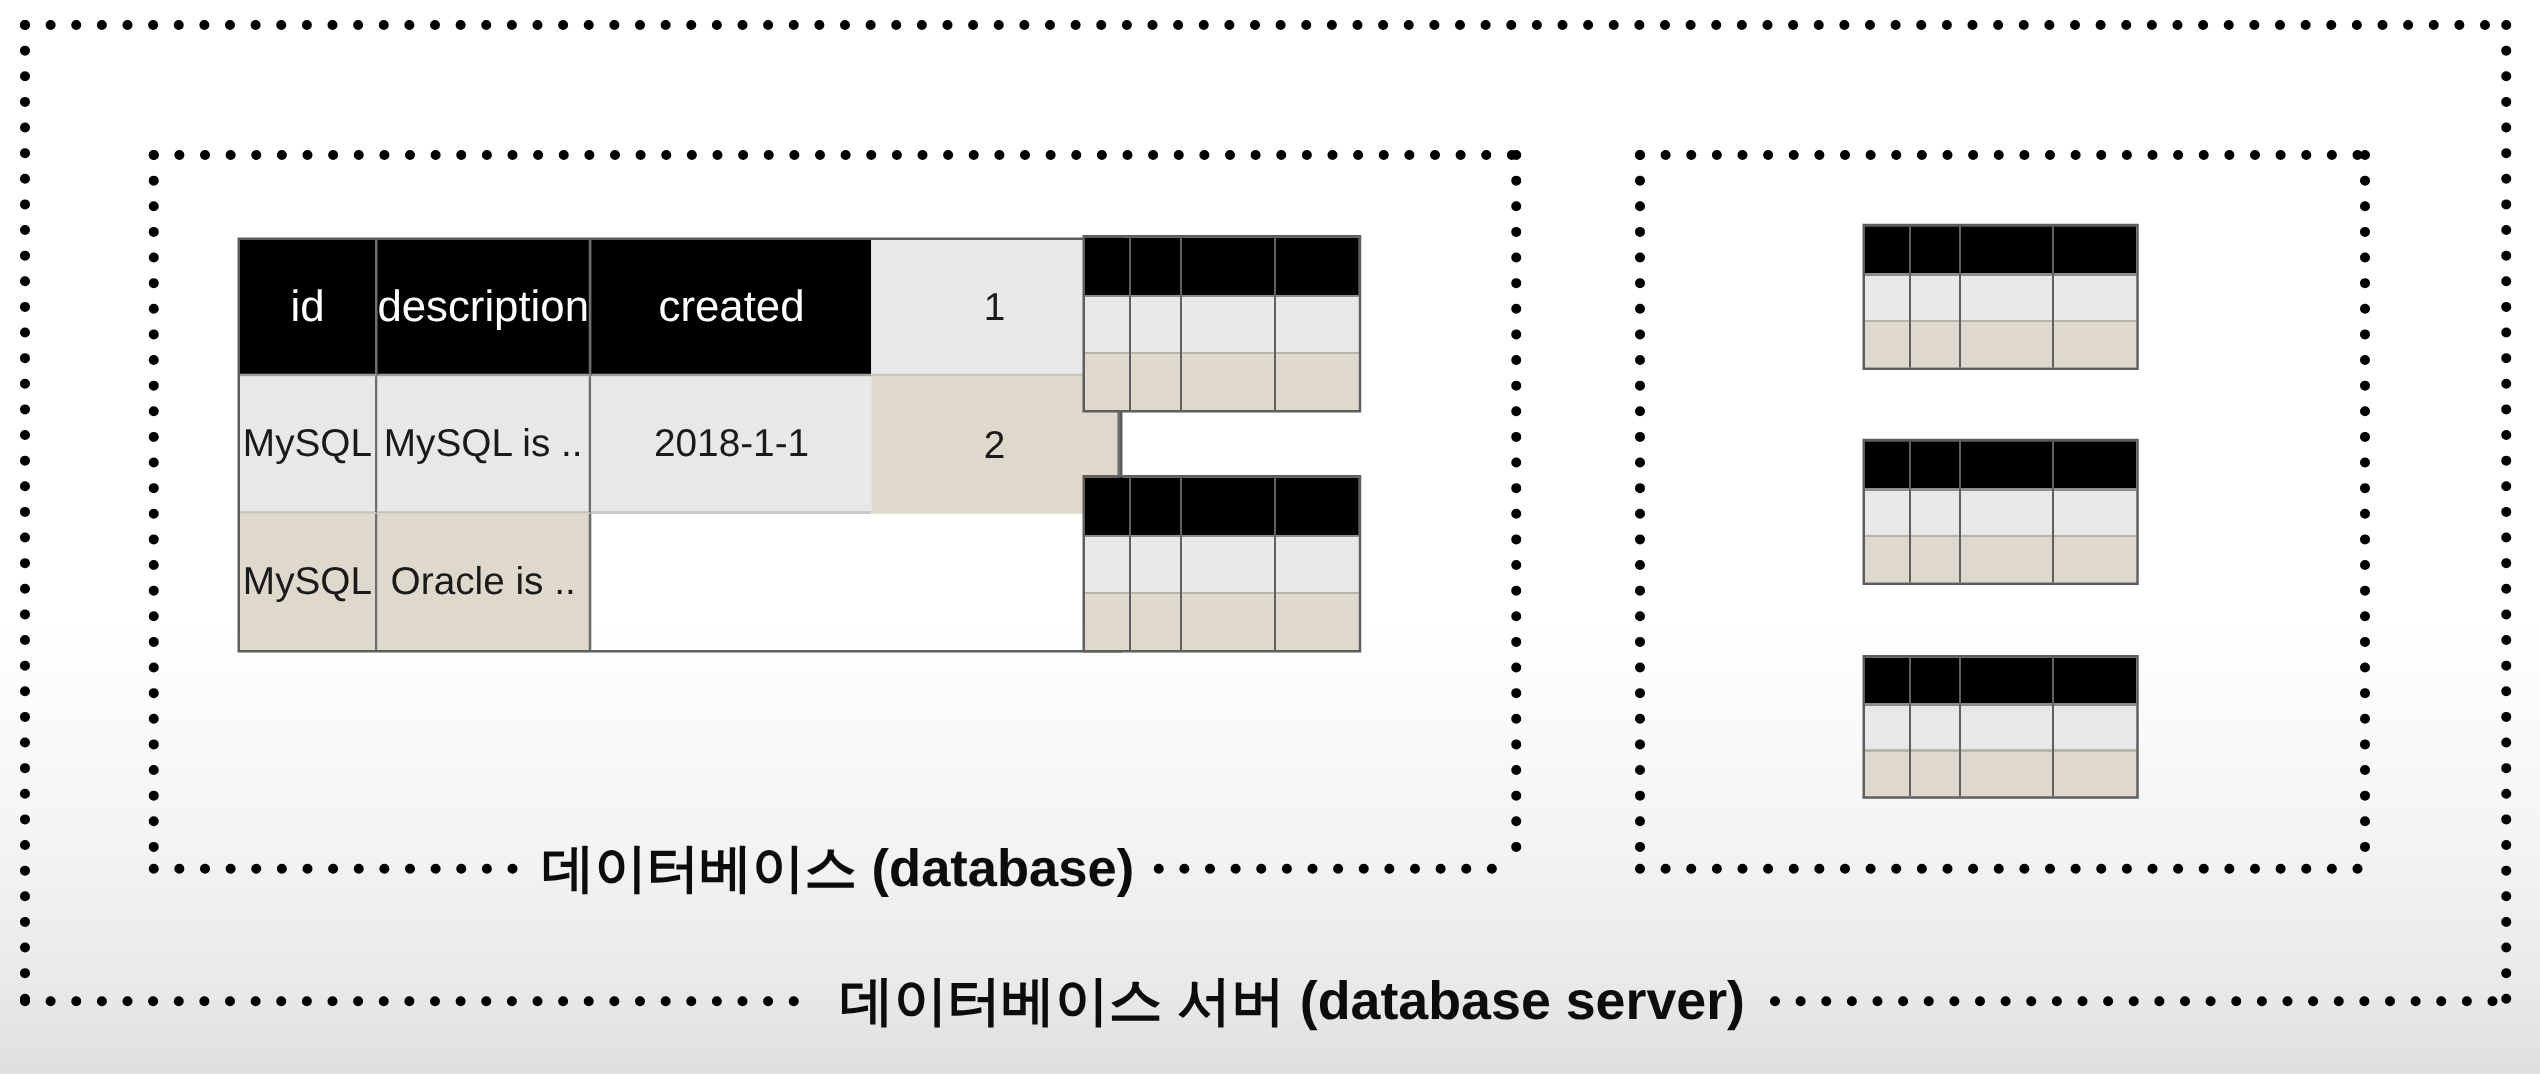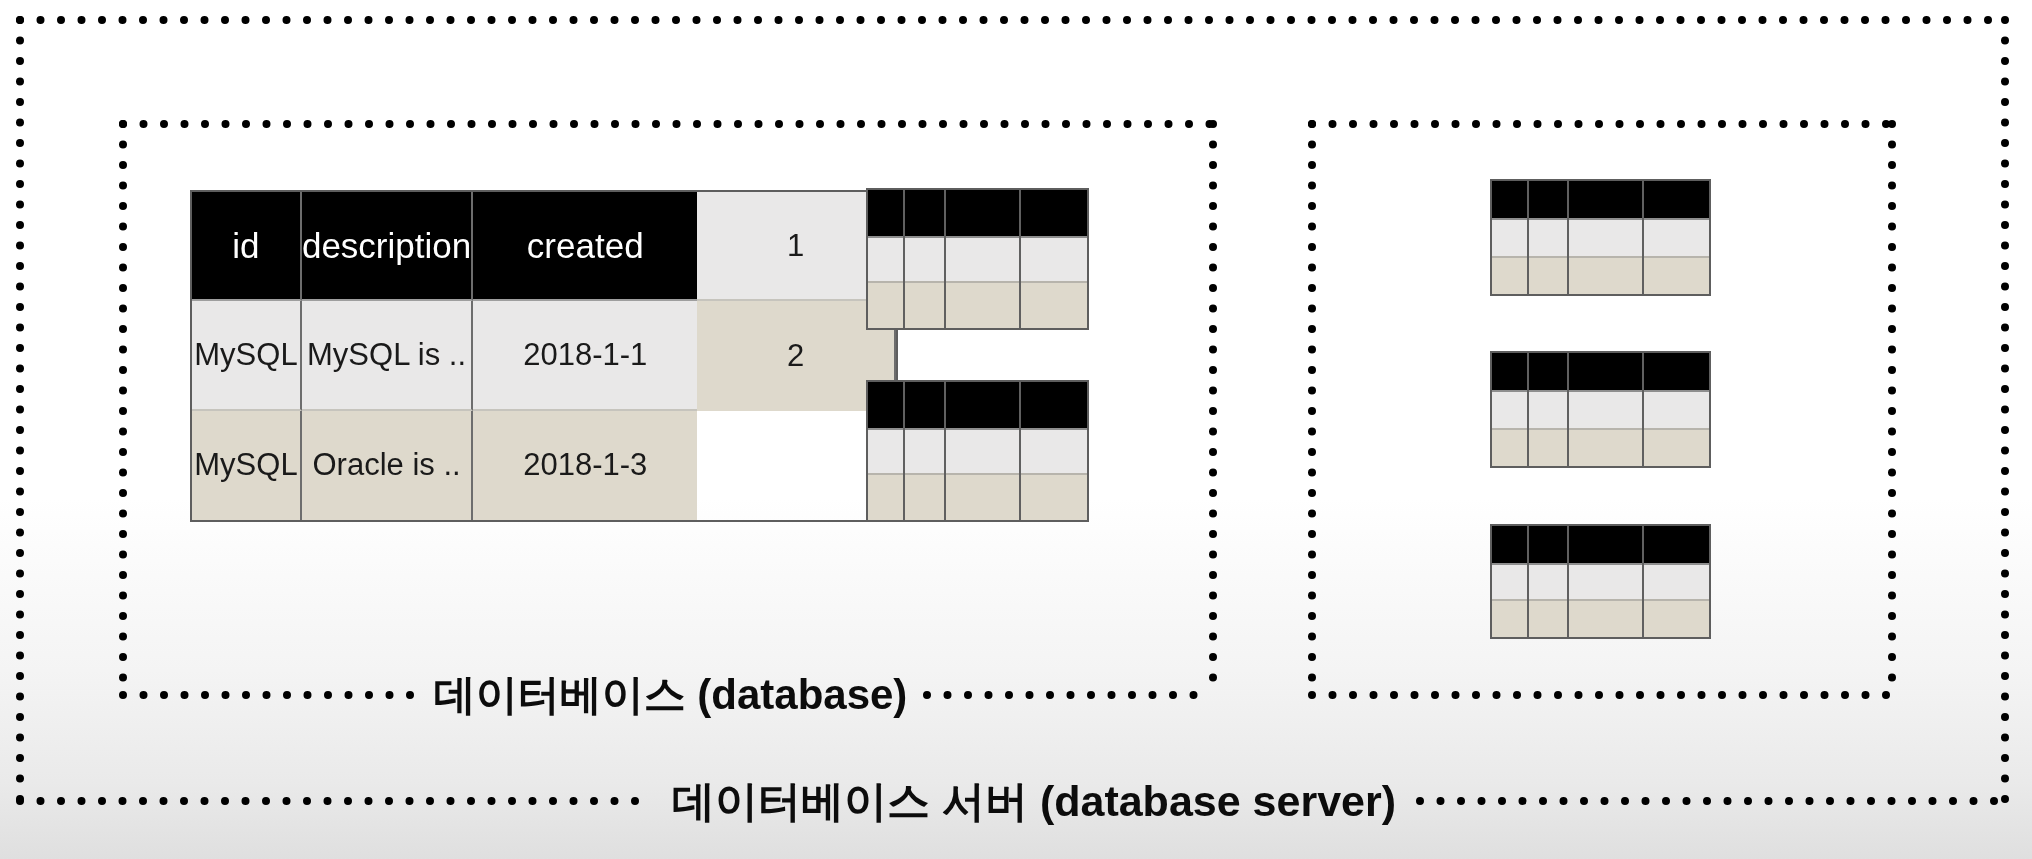--- a/index.html
+++ b/index.html
@@ -95,21 +95,20 @@
     <div class="cell hdr">created</div>
 
     <div class="cell r1 bR">1</div>
     <div class="cell r1 bR">MySQL</div>
     <div class="cell r1 bR">MySQL is ..</div>
     <div class="cell r1">2018-1-1</div>
 
     <div class="cell r2 bR">2</div>
     <div class="cell r2 bR">MySQL</div>
     <div class="cell r2 bR">Oracle is ..</div>
-    <div class="cell r2">2018-1-3</div>
   </div>
 
   <div class="mini l1"></div>
   <div class="mini l2"></div>
   <div class="mini r1"></div>
   <div class="mini r2"></div>
   <div class="mini r3"></div>
 
   <div class="label server-label">데이터베이스 서버 (database server)</div>
   <div class="label db-label">데이터베이스 (database)</div>

